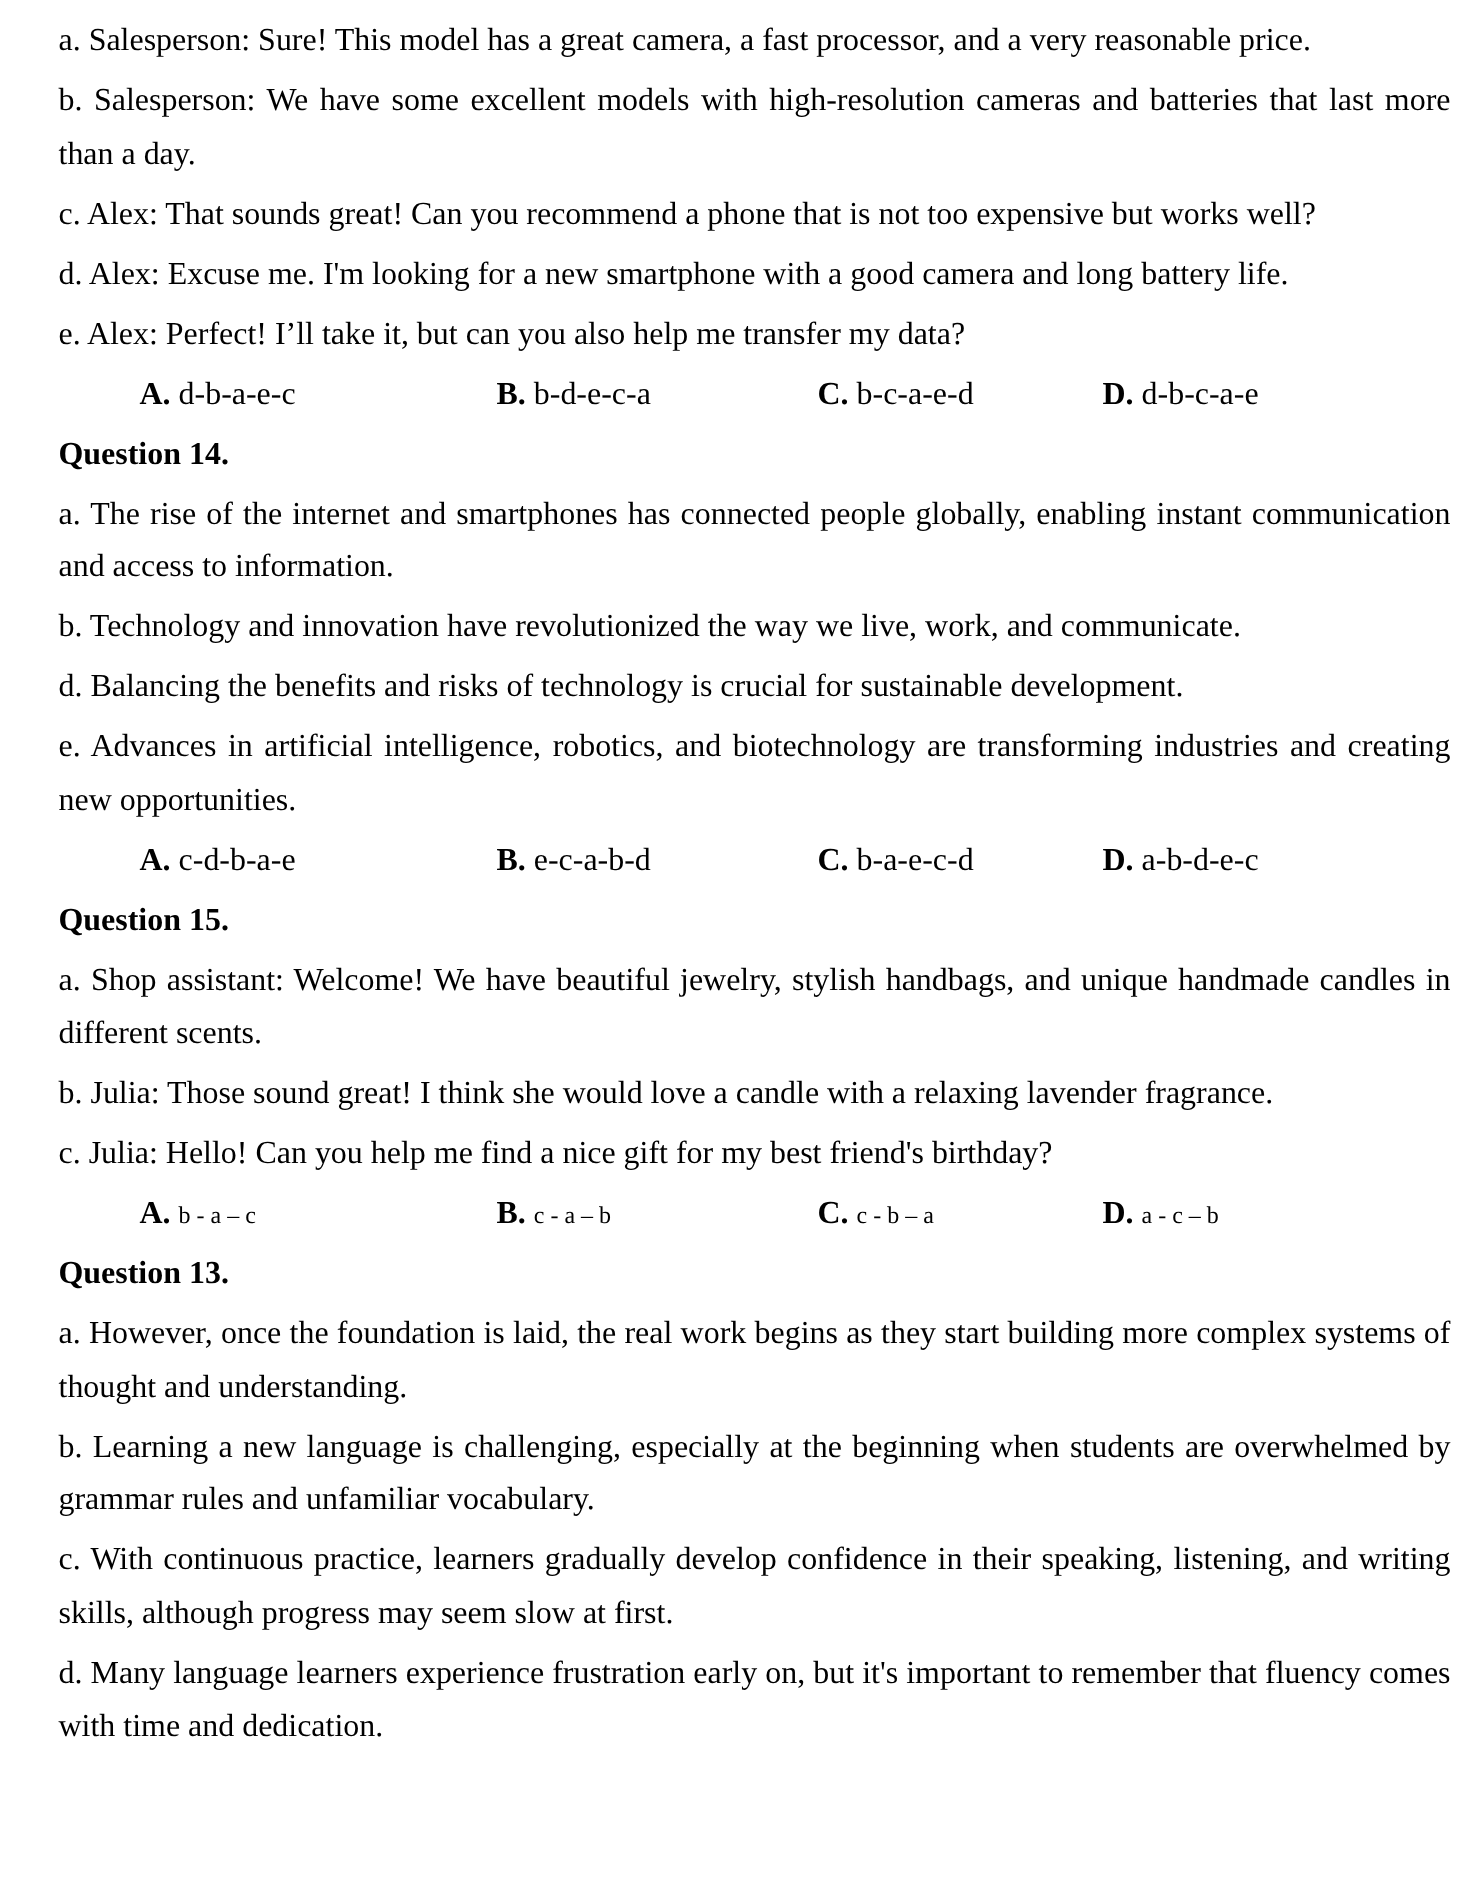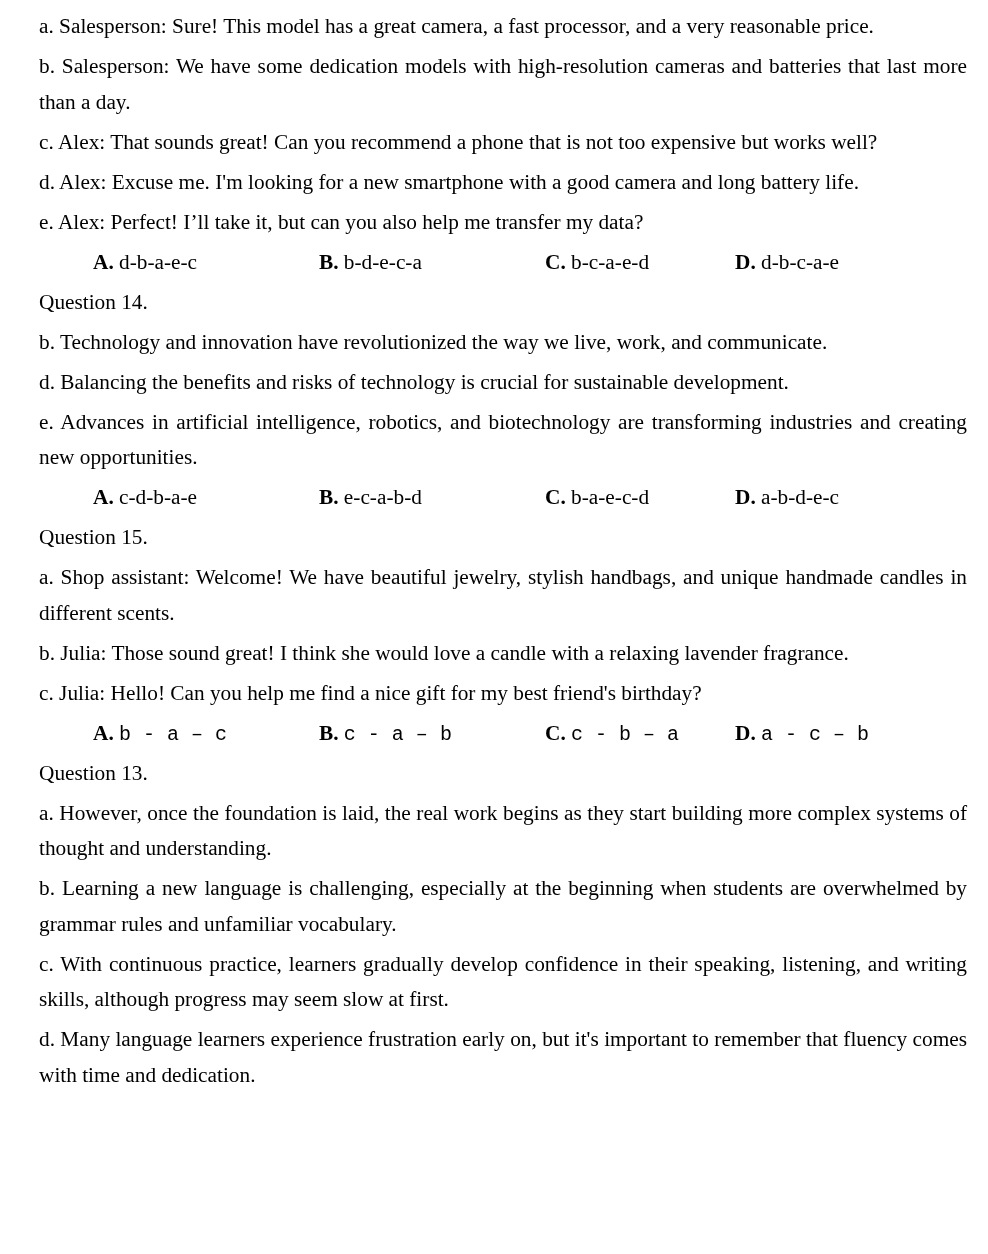--- a/index.html
+++ b/index.html
@@ -3,48 +3,49 @@
 <meta charset="utf-8">
 <style>
   html, body { margin: 0; padding: 0; background: #ffffff; }
   body {
     width: 988px; height: 1254px; overflow: hidden; position: relative;
     font-family: "Liberation Serif", "DejaVu Serif", serif;
     font-size: 21.3px; color: #000;
   }
   .page { position: absolute; left: 39px; top: 9px; width: 928px; }
   .para { line-height: 35.5px; margin: 0 0 4.5px 0; text-align: justify; }
-  .q-title { font-weight: normal; line-height: 35.5px; margin: 0 0 4.5px 0; }
+  .q-title { font-weight: bold; line-height: 35.5px; margin: 0 0 4.5px 0; }
   .options { position: relative; height: 35.5px; margin: 0 0 4.5px 0; line-height: 35.5px; }
   .opt { position: absolute; top: 0; white-space: nowrap; margin-left: 28px; }
   .opt b { font-weight: bold; }
-  .opt.o0 { left: 26px; } .opt.o1 { left: 252px; } .opt.o2 { left: 478px; } .opt.o3 { left: 668px; }
-  .sans-val { font-family: Liberation Mono, monospace; font-size: 20px; }
+  .opt.o0 { left: 26px; } .opt.o1 { left: 264px; } .opt.o2 { left: 478px; } .opt.o3 { left: 668px; }
+  .sans-val { font-family: Liberation Serif, serif; font-size: 16px; }
 </style>
 </head>
 <body>
 
 <div class="page">
 
   <section>
     <p class="para">a. Salesperson: Sure! This model has a great camera, a fast processor, and a very reasonable price.</p>
-    <p class="para">b. Salesperson: We have some dedication models with high-resolution cameras and batteries that last more than a day.</p>
+    <p class="para">b. Salesperson: We have some excellent models with high-resolution cameras and batteries that last more than a day.</p>
     <p class="para">c. Alex: That sounds great! Can you recommend a phone that is not too expensive but works well?</p>
     <p class="para">d. Alex: Excuse me. I'm looking for a new smartphone with a good camera and long battery life.</p>
     <p class="para">e. Alex: Perfect! I’ll take it, but can you also help me transfer my data?</p>
     <div class="options">
       <span class="opt o0"><b>A.</b> <span>d-b-a-e-c</span></span>
       <span class="opt o1"><b>B.</b> <span>b-d-e-c-a</span></span>
       <span class="opt o2"><b>C.</b> <span>b-c-a-e-d</span></span>
       <span class="opt o3"><b>D.</b> <span>d-b-c-a-e</span></span>
     </div>
   </section>
 
   <section>
     <div class="q-title">Question 14.</div>
+    <p class="para">a. The rise of the internet and smartphones has connected people globally, enabling instant communication and access to information.</p>
     <p class="para">b. Technology and innovation have revolutionized the way we live, work, and communicate.</p>
     <p class="para">d. Balancing the benefits and risks of technology is crucial for sustainable development.</p>
     <p class="para">e. Advances in artificial intelligence, robotics, and biotechnology are transforming industries and creating new opportunities.</p>
     <div class="options">
       <span class="opt o0"><b>A.</b> <span>c-d-b-a-e</span></span>
       <span class="opt o1"><b>B.</b> <span>e-c-a-b-d</span></span>
       <span class="opt o2"><b>C.</b> <span>b-a-e-c-d</span></span>
       <span class="opt o3"><b>D.</b> <span>a-b-d-e-c</span></span>
     </div>
   </section>

